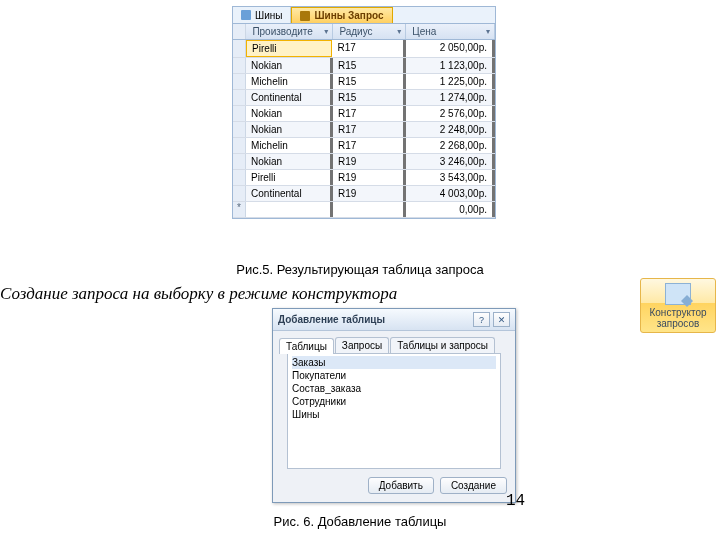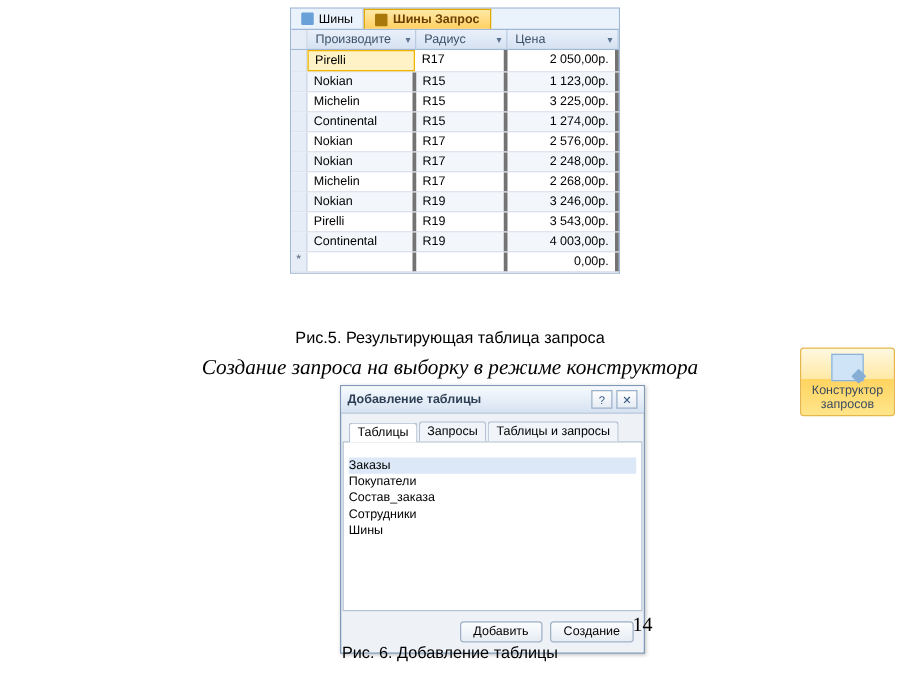--- a/index.html
+++ b/index.html
@@ -103,32 +103,31 @@
   .caption {
     text-align: center;
     font-size: 13px;
     position: absolute;
   }
   .cap1 { top: 262px; left: 0; right: 0; }
   .heading-italic {
     font-style: italic;
     font-family: "Times New Roman", serif;
     font-size: 17px;
-    text-align: center;
     position: absolute;
     top: 284px;
     left: 0;
     right: 0;
   }
   .cap2 { top: 514px; left: 0; right: 0; }
   .pagenum {
     position: absolute;
     top: 492px;
     left: 506px;
-    font-family: Liberation Serif, serif;
+    font-family: Liberation Mono, monospace;
     font-size: 16px;
   }
 
   .ribbon-btn {
     position: absolute;
     top: 278px;
     right: 4px;
     width: 70px;
     background: linear-gradient(#fff8e0, #ffe9a6 45%, #ffd460 46%, #ffe58a);
     border: 1px solid #e6b64a;
@@ -199,25 +198,25 @@
     border-radius: 3px 3px 0 0;
     margin-right: 1px;
     cursor: pointer;
   }
   .dlg-tab.active {
     background: #fff;
     position: relative;
     top: 1px;
   }
   .dlg-list {
-    margin: 0 1px;
+    margin: 0 14px;
     border: 1px solid #b4c1d2;
     background: #fff;
     height: 110px;
-    padding: 12px 4px;
+    padding: 2px 4px;
     overflow: hidden;
   }
   .dlg-list .item {
     font-size: 10px;
     line-height: 13px;
     cursor: pointer;
   }
   .dlg-list .item.sel {
     background: #dce8f7;
   }
@@ -276,21 +275,21 @@
       <div class="data-row">
         <div class="row-selector"></div>
         <div class="cell" style="width:86px">Nokian</div>
         <div class="cell" style="width:70px">R15</div>
         <div class="cell price" style="width:88px">1 123,00р.</div>
       </div>
       <div class="data-row">
         <div class="row-selector"></div>
         <div class="cell" style="width:86px">Michelin</div>
         <div class="cell" style="width:70px">R15</div>
-        <div class="cell price" style="width:88px">3 225,00р.</div>
+        <div class="cell price" style="width:88px">1 225,00р.</div>
       </div>
       <div class="data-row">
         <div class="row-selector"></div>
         <div class="cell" style="width:86px">Continental</div>
         <div class="cell" style="width:70px">R15</div>
         <div class="cell price" style="width:88px">1 274,00р.</div>
       </div>
       <div class="data-row">
         <div class="row-selector"></div>
         <div class="cell" style="width:86px">Nokian</div>

